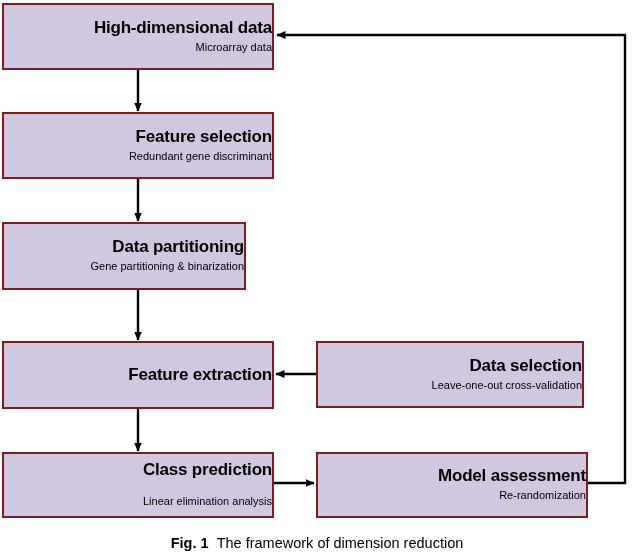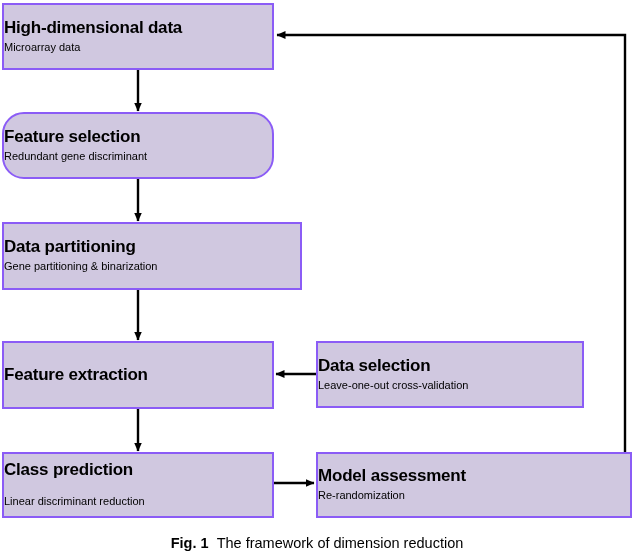--- a/index.html
+++ b/index.html
@@ -1,35 +1,35 @@
 <!DOCTYPE html>
 <html><head>
 <meta charset="utf-8">
 <style>
   html,body{margin:0;padding:0;background:#ffffff;}
   body{width:634px;height:554px;position:relative;overflow:hidden;
        font-family:"Liberation Sans","DejaVu Sans",sans-serif;}
   #canvas{position:absolute;left:0;top:0;width:634px;height:554px;}
 
-  .node{position:absolute;background:#d0c8e0;border:2px solid #8b5cf6;
+  .node{position:absolute;background:#d0c8e0;border:2px solid #7f1d1d;
         box-sizing:border-box;display:flex;flex-direction:column;
-        align-items:flex-start;justify-content:center;}
+        align-items:flex-end;justify-content:center;}
   .node .t{font-size:17px;font-weight:bold;color:#000000;line-height:20px;
            letter-spacing:-0.2px;white-space:nowrap;}
   .node .s{font-size:11px;font-weight:normal;color:#000000;line-height:17px;
            white-space:nowrap;margin-top:1px;}
 
   
   #n1{left:2px;  top:3px;   width:272px; height:67px;}
-  #n2{left:2px;  top:112px; width:272px; height:67px;border-radius:22px;}
-  #n3{left:2px;  top:222px; width:300px; height:68px;}
+  #n2{left:2px;  top:112px; width:272px; height:67px;}
+  #n3{left:2px;  top:222px; width:244px; height:68px;}
   #n4{left:2px;  top:341px; width:272px; height:68px;}
   #n5{left:2px;  top:452px; width:272px; height:66px;gap:12px;}
   #n6{left:316px;top:341px; width:268px; height:67px;}
-  #n7{left:316px;top:452px; width:316px; height:66px;}
+  #n7{left:316px;top:452px; width:272px; height:66px;}
 
   svg.conn{position:absolute;left:0;top:0;width:634px;height:554px;
            pointer-events:none;overflow:visible;}
 
   .caption{position:absolute;left:0;top:535px;width:634px;text-align:center;
            font-family:Liberation Sans, sans-serif;
            font-size:14.5px;color:#000000;white-space:nowrap;
            overflow:hidden;height:19px;}
   .caption b{font-weight:bold;}
 </style>
@@ -71,21 +71,21 @@
     <div class="t">Data partitioning</div>
     <div class="s">Gene partitioning &amp; binarization</div>
   </div>
 
   <div class="node" id="n4">
     <div class="t">Feature extraction</div>
   </div>
 
   <div class="node" id="n5">
     <div class="t">Class prediction</div>
-    <div class="s">Linear discriminant reduction</div>
+    <div class="s">Linear elimination analysis</div>
   </div>
 
   <div class="node" id="n6">
     <div class="t">Data selection</div>
     <div class="s">Leave-one-out cross-validation</div>
   </div>
 
   <div class="node" id="n7">
     <div class="t">Model assessment</div>
     <div class="s">Re-randomization</div>

